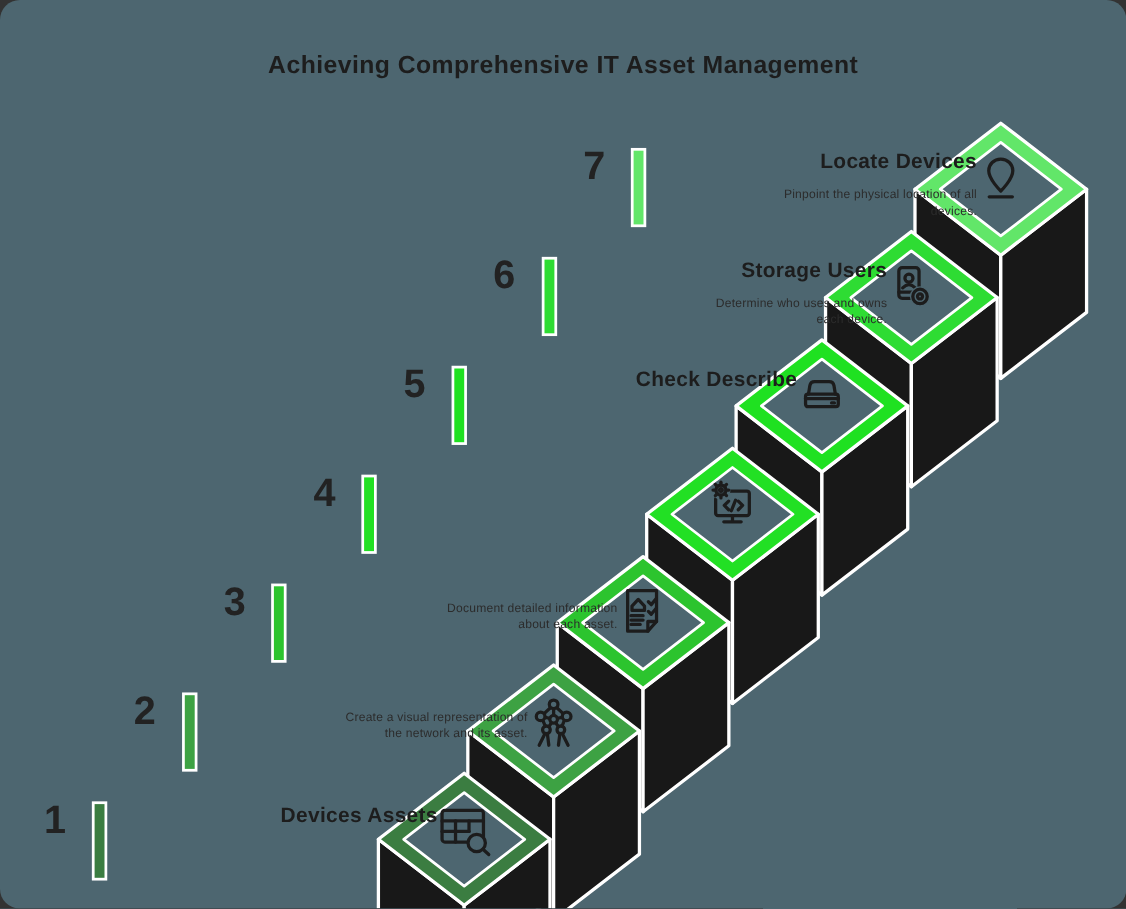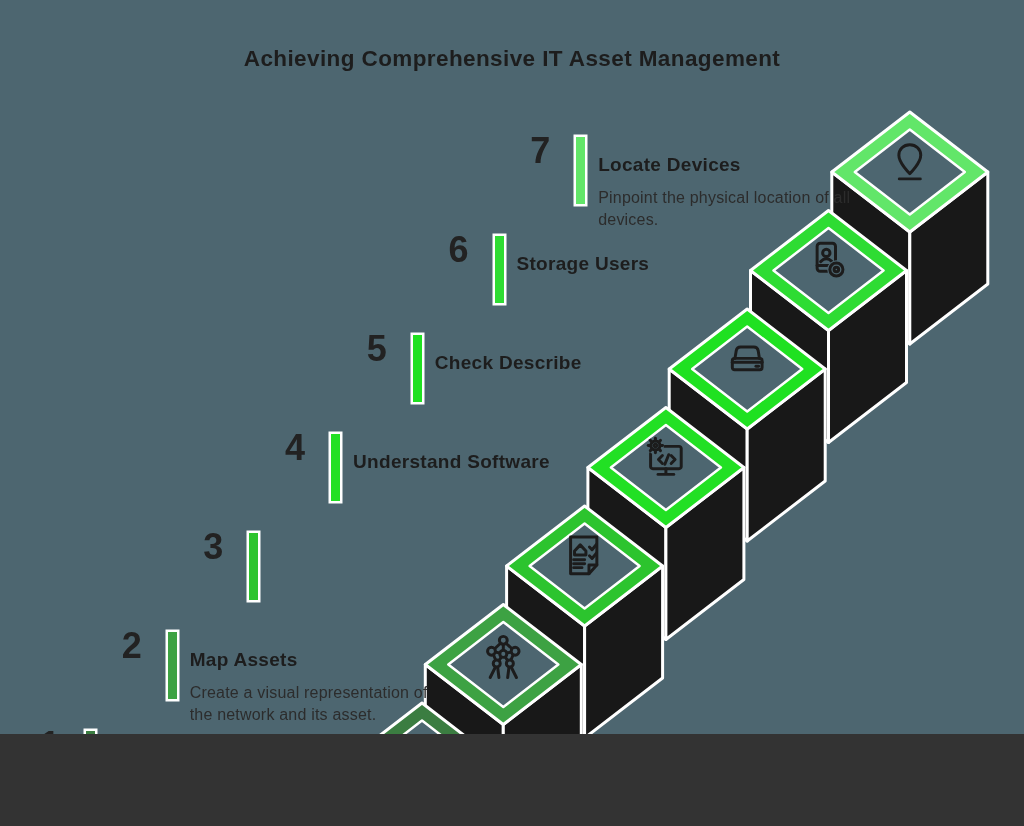--- a/index.html
+++ b/index.html
@@ -4,22 +4,22 @@
 <style>
   :root{
     --bg:#4d6670;
     --ink:#1c1c1c;
     --text:#1d1d1d;
     --face:#181818;
   }
   *{margin:0;padding:0;box-sizing:border-box;}
   body{background:#333;font-family:"Liberation Sans",sans-serif;}
   .canvas{
-    position:relative;width:1024px;height:734px;margin:0 auto;
-    background:var(--bg);overflow:hidden;
+    position:relative;width:1024px;height:826px;margin:0 auto;
+    background:var(--bg);overflow:hidden;border-radius:18px;
   }
   .main-title{
     position:absolute;top:46px;left:0;right:0;text-align:center;
     font-size:22.5px;font-weight:700;letter-spacing:.4px;color:var(--text);
   }
   #stairs-layer{position:absolute;left:0;top:0;}
   .face{fill:var(--face);stroke:#fff;stroke-width:3;stroke-linejoin:round;}
   .ring{stroke:#fff;stroke-width:3;stroke-linejoin:round;}
   .inner{fill:var(--bg);stroke:#fff;stroke-width:2.5;stroke-linejoin:round;}
   symbol *{
@@ -31,27 +31,27 @@
   #labels{position:absolute;left:0;top:0;width:100%;height:100%;}
   .step-label{position:absolute;width:0;height:0;}
   .step-num{
     position:absolute;left:-78px;top:-4px;width:52px;text-align:right;
     font-size:36px;line-height:1;font-weight:700;color:#222;
   }
   .step-bar{
     position:absolute;left:0;top:0;width:9px;height:67px;
     box-shadow:0 0 0 2.5px #fff;
   }
-  .step-content{position:absolute;left:22px;top:18px;width:290px;}
+  .step-content{position:absolute;left:22px;top:1px;width:290px;text-align:right;}
   .step-title{
     font-size:19px;line-height:1.05;font-weight:700;
     letter-spacing:.3px;color:var(--text);
   }
   .step-desc{
-    margin-top:12px;font-size:16px;line-height:1.38;
+    margin-top:12px;font-size:11px;line-height:1.38;
     letter-spacing:.2px;color:#2c2c2c;white-space:pre-line;
   }
 </style>
 </head>
 <body>
 
 <div class="canvas">
 
   <h1 class="main-title">Achieving Comprehensive IT Asset Management</h1>
 
@@ -194,50 +194,52 @@
         <span class="step-num">1</span>
         <span class="step-bar" style="background: rgb(59, 125, 65);"></span>
         <div class="step-content">
           <h2 class="step-title">Devices Assets</h2>
         </div>
       </div>
       <div class="step-label" style="left: 167.7px; top: 632px;">
         <span class="step-num">2</span>
         <span class="step-bar" style="background: rgb(61, 162, 67);"></span>
         <div class="step-content">
-          <h2 class="step-title">Map Assets</h2>
           <p class="step-desc">Create a visual representation of
 the network and its asset.</p>
         </div>
       </div>
       <div class="step-label" style="left: 249.4px; top: 533px;">
         <span class="step-num">3</span>
         <span class="step-bar" style="background: rgb(44, 196, 46);"></span>
         <div class="step-content">
+          <p class="step-desc">Document detailed information
+about each asset.</p>
         </div>
       </div>
       <div class="step-label" style="left: 331.1px; top: 434px;">
         <span class="step-num">4</span>
         <span class="step-bar" style="background: rgb(34, 224, 36);"></span>
         <div class="step-content">
-          <h2 class="step-title">Understand Software</h2>
         </div>
       </div>
       <div class="step-label" style="left: 412.8px; top: 335px;">
         <span class="step-num">5</span>
         <span class="step-bar" style="background: rgb(31, 225, 33);"></span>
         <div class="step-content">
           <h2 class="step-title">Check Describe</h2>
         </div>
       </div>
       <div class="step-label" style="left: 494.5px; top: 236px;">
         <span class="step-num">6</span>
         <span class="step-bar" style="background: rgb(46, 220, 51);"></span>
         <div class="step-content">
           <h2 class="step-title">Storage Users</h2>
+          <p class="step-desc">Determine who uses and owns
+each device.</p>
         </div>
       </div>
       <div class="step-label" style="left: 576.2px; top: 137px;">
         <span class="step-num">7</span>
         <span class="step-bar" style="background: rgb(98, 230, 105);"></span>
         <div class="step-content">
           <h2 class="step-title">Locate Devices</h2>
           <p class="step-desc">Pinpoint the physical location of all
 devices.</p>
         </div>

